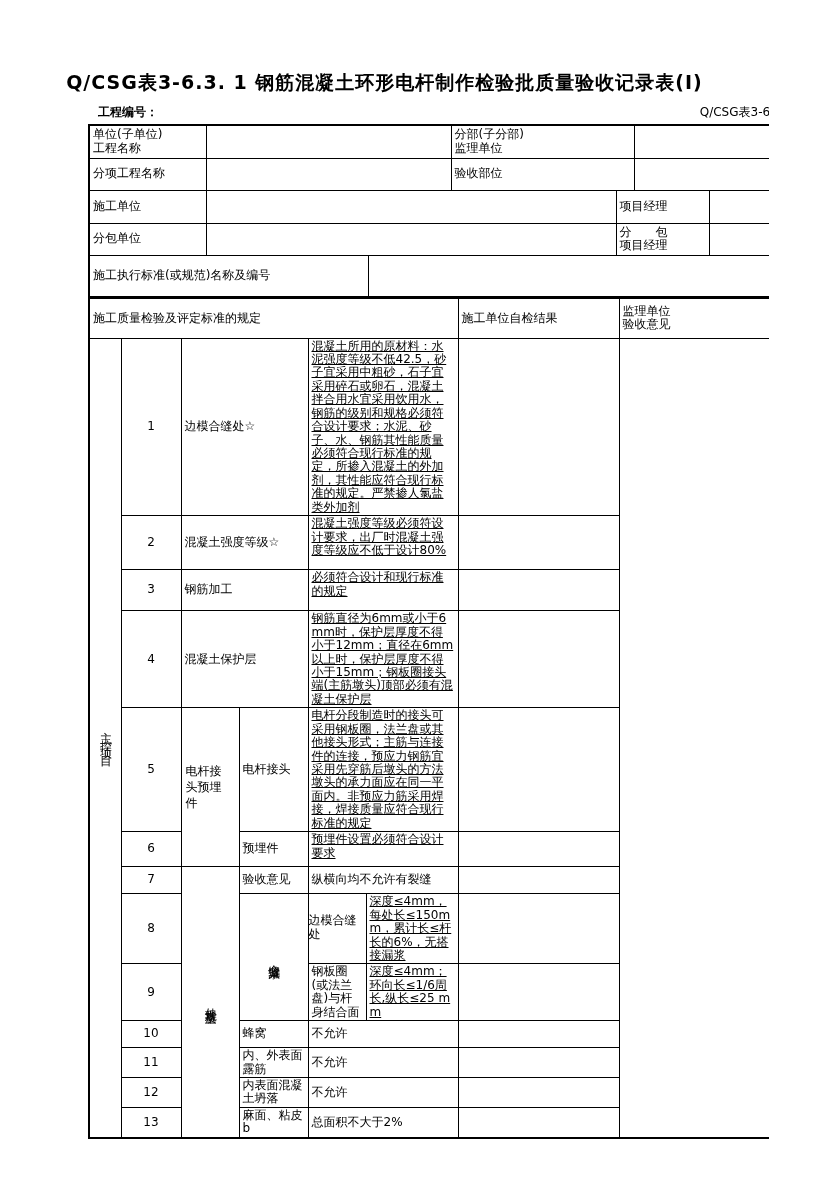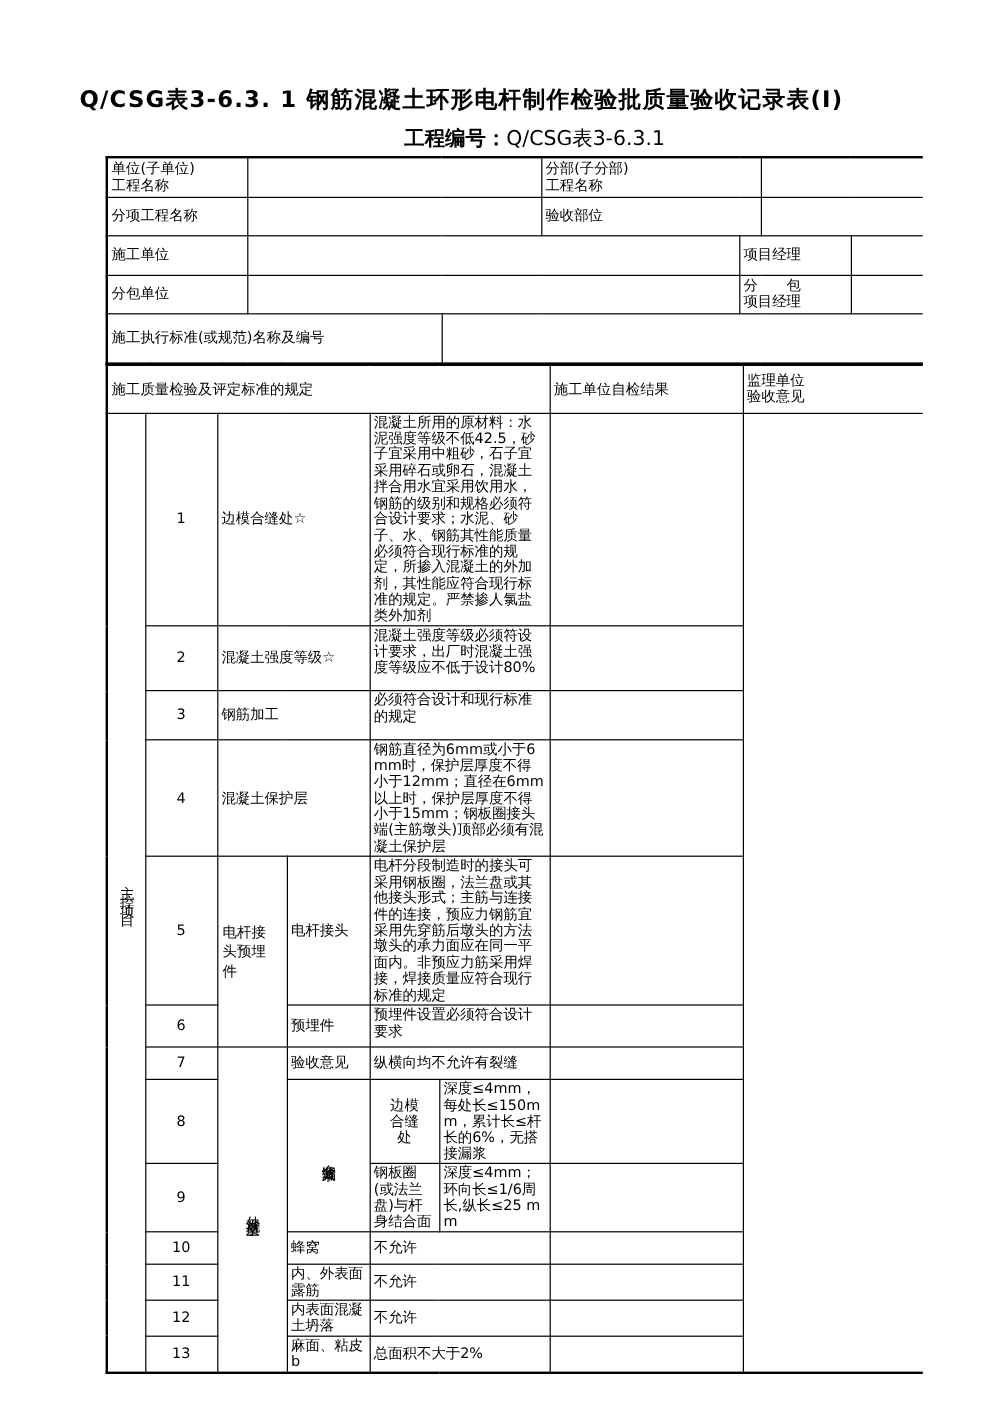--- a/index.html
+++ b/index.html
@@ -6,45 +6,45 @@
   .page {
     position:relative; width:769px; height:1186px; background:#ffffff;
     font-family:"DejaVu Sans", sans-serif; color:#000; overflow:hidden;
   }
   .title {
     padding-top:70px; text-align:center; font-size:19px; font-weight:bold;
     letter-spacing:1px; white-space:nowrap;
   }
   .wrap { margin-left:88px; width:705px; }
   .meta {
-    display:flex; justify-content:center; align-items:flex-end;
-    margin-top:8px; margin-bottom:3px; font-size:17px;
+    display:flex; justify-content:space-between; align-items:flex-end;
+    margin-top:8px; margin-bottom:3px; font-size:12px;
   }
   .meta .lead { margin-left:10px; font-weight:bold; }
   table { border-collapse:collapse; table-layout:fixed; width:705px; }
   table.main { margin-top:-1px; }
   td {
     border:1px solid #000; font-size:12px; line-height:1.12;
     padding:1px 3px; vertical-align:middle; overflow:hidden;
     word-break:break-all;
   }
   table.info, table.main { border:2px solid #000; }
   .c  { }
   .pl { white-space:pre-line; }
-  .top { vertical-align:top; }
+  .top { vertical-align:top;text-decoration:underline; }
   .num { text-align:center; }
   .vert {
     writing-mode:vertical-lr; text-orientation:upright;
     text-align:center; padding:2px 0;
   }
   .vs-wide  { letter-spacing:8px; }
   .vs-mid   { letter-spacing:2px; }
   .vs-tight { letter-spacing:1px; }
   .grouph { padding:2px 14px 2px 4px; line-height:1.35; }
-  .subc { padding:2px 12px; text-align:center; }
+  .subc { padding:2px 0; text-align:left;font-family:Liberation Mono, monospace; }
 </style>
 </head>
 <body>
 
 <div class="page">
 
   <div class="title">Q/CSG表3-6.3. 1  钢筋混凝土环形电杆制作检验批质量验收记录表(I)</div>
 
   <div class="wrap">
 
@@ -62,21 +62,21 @@
           <col style="width:18px">
           <col style="width:75px">
           <col style="width:85px">
       </colgroup>
       <tbody>
         <tr style="height:33px">
           <td class="c pl">单位(子单位)
 工程名称</td>
           <td colspan="2"></td>
           <td colspan="2" class="c pl">分部(子分部)
-工程名称</td>
+监理单位</td>
           <td colspan="2"></td>
         </tr>
         <tr style="height:32px">
           <td>分项工程名称</td>
           <td colspan="2"></td>
           <td colspan="2" class="c">验收部位</td>
           <td colspan="2"></td>
         </tr>
         <tr style="height:33px">
           <td class="c">施工单位</td>

